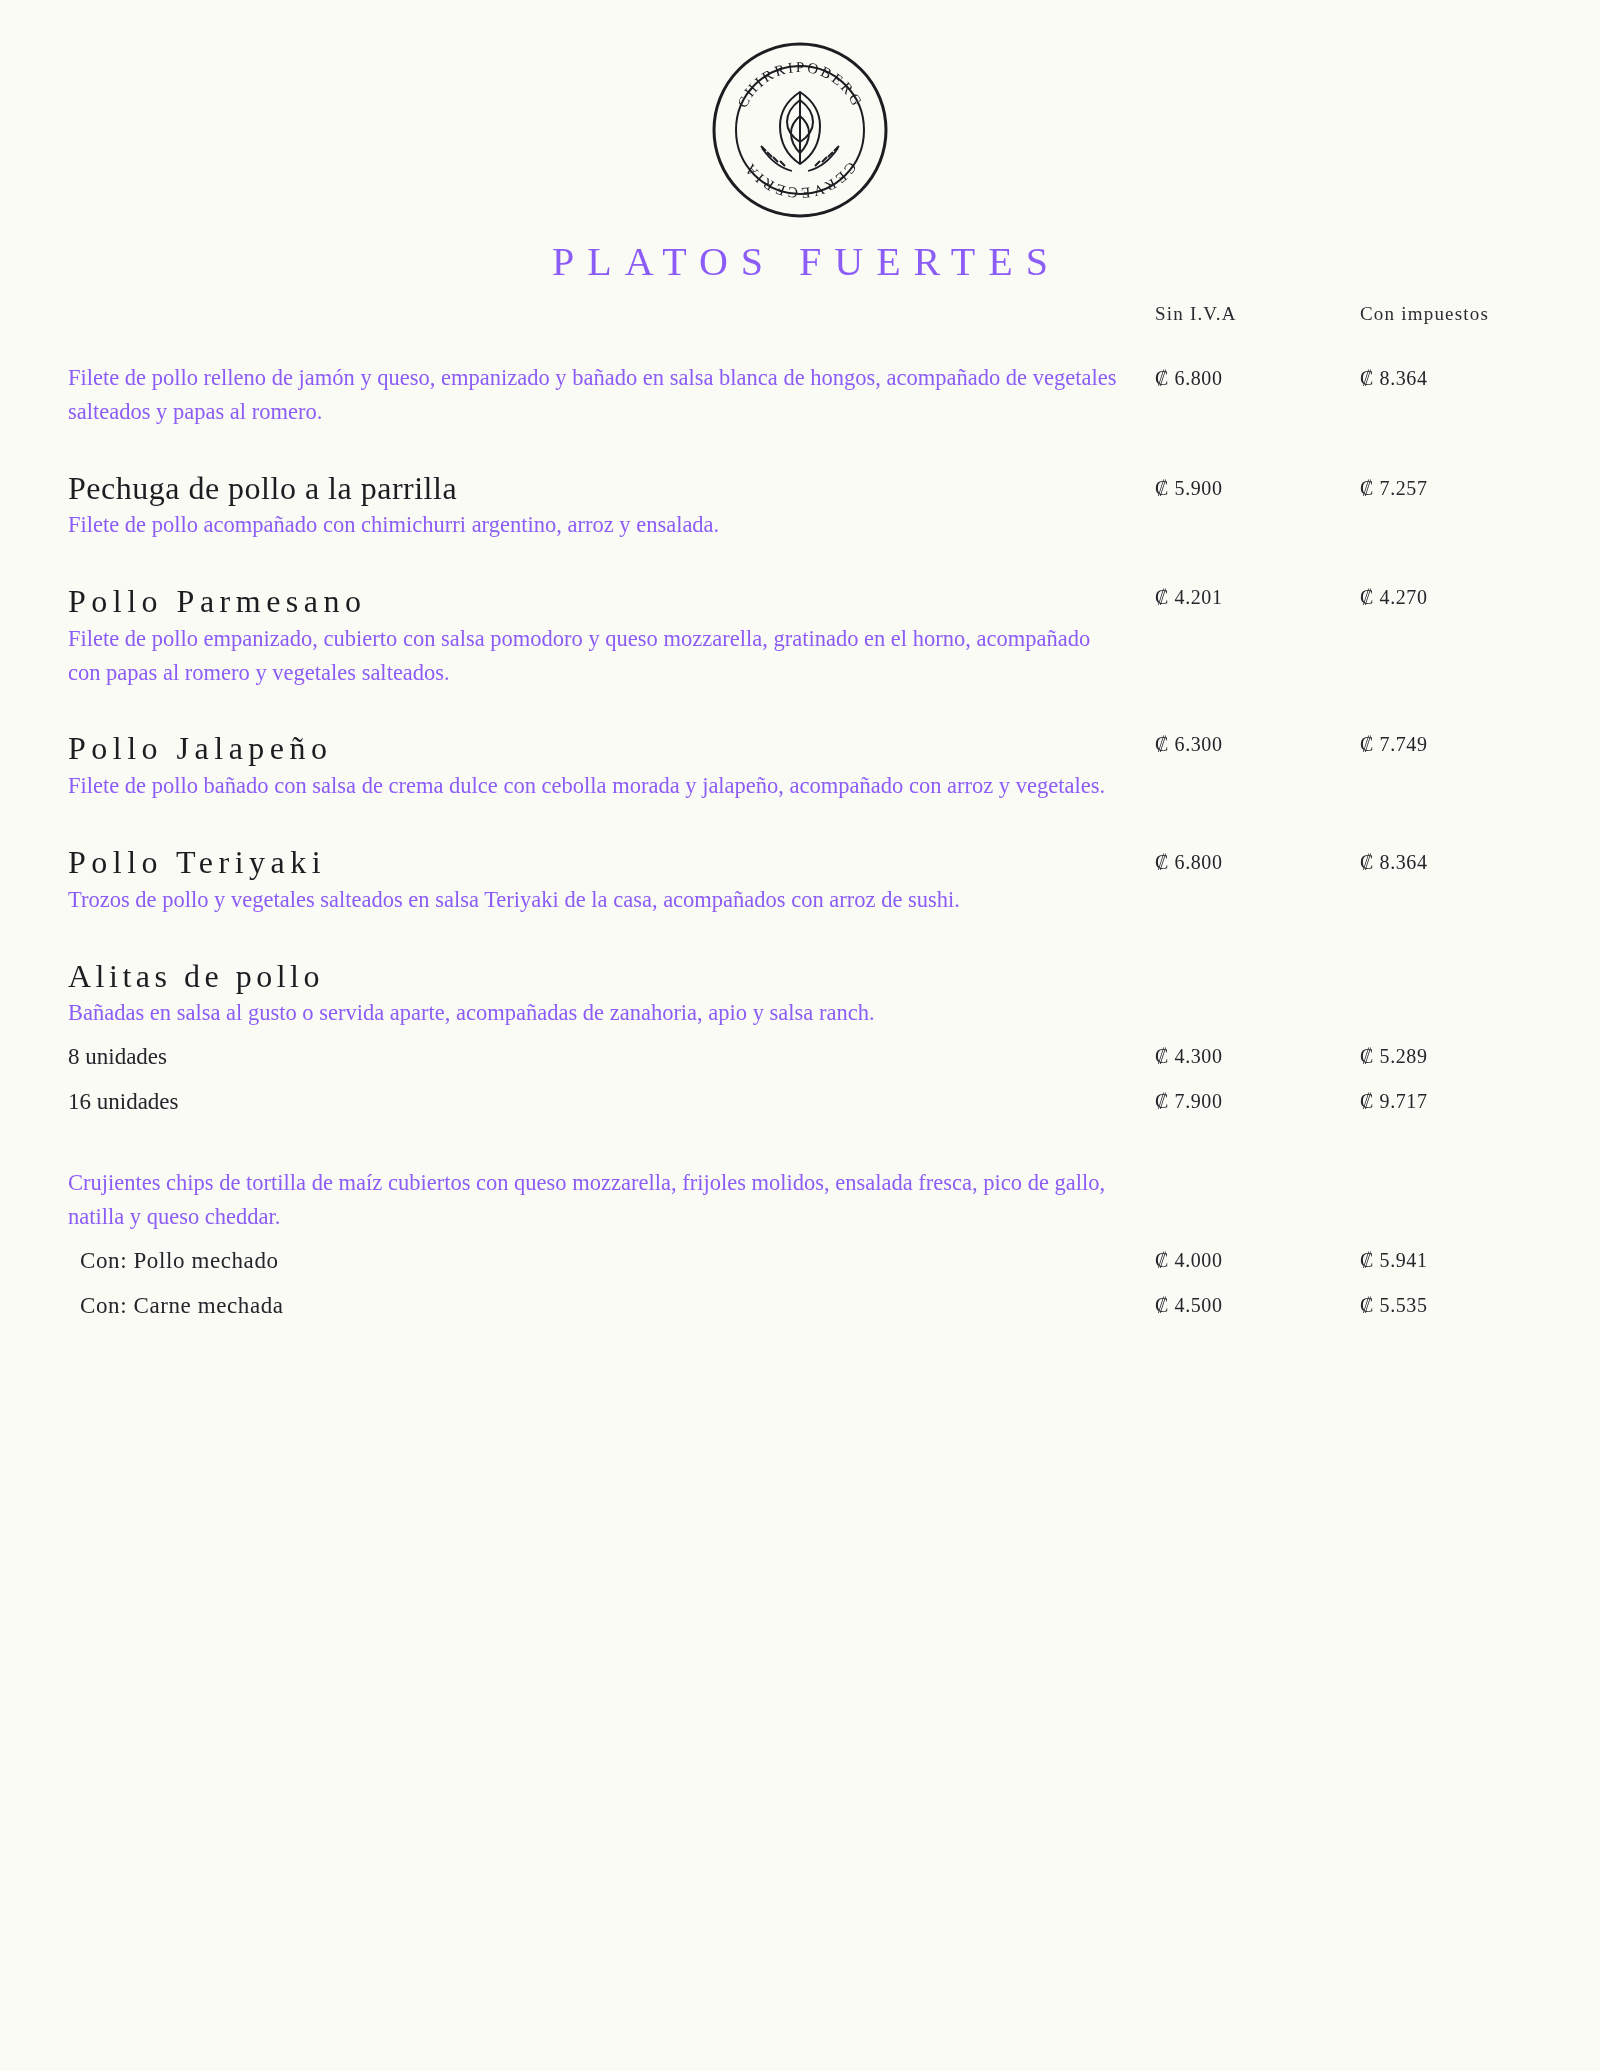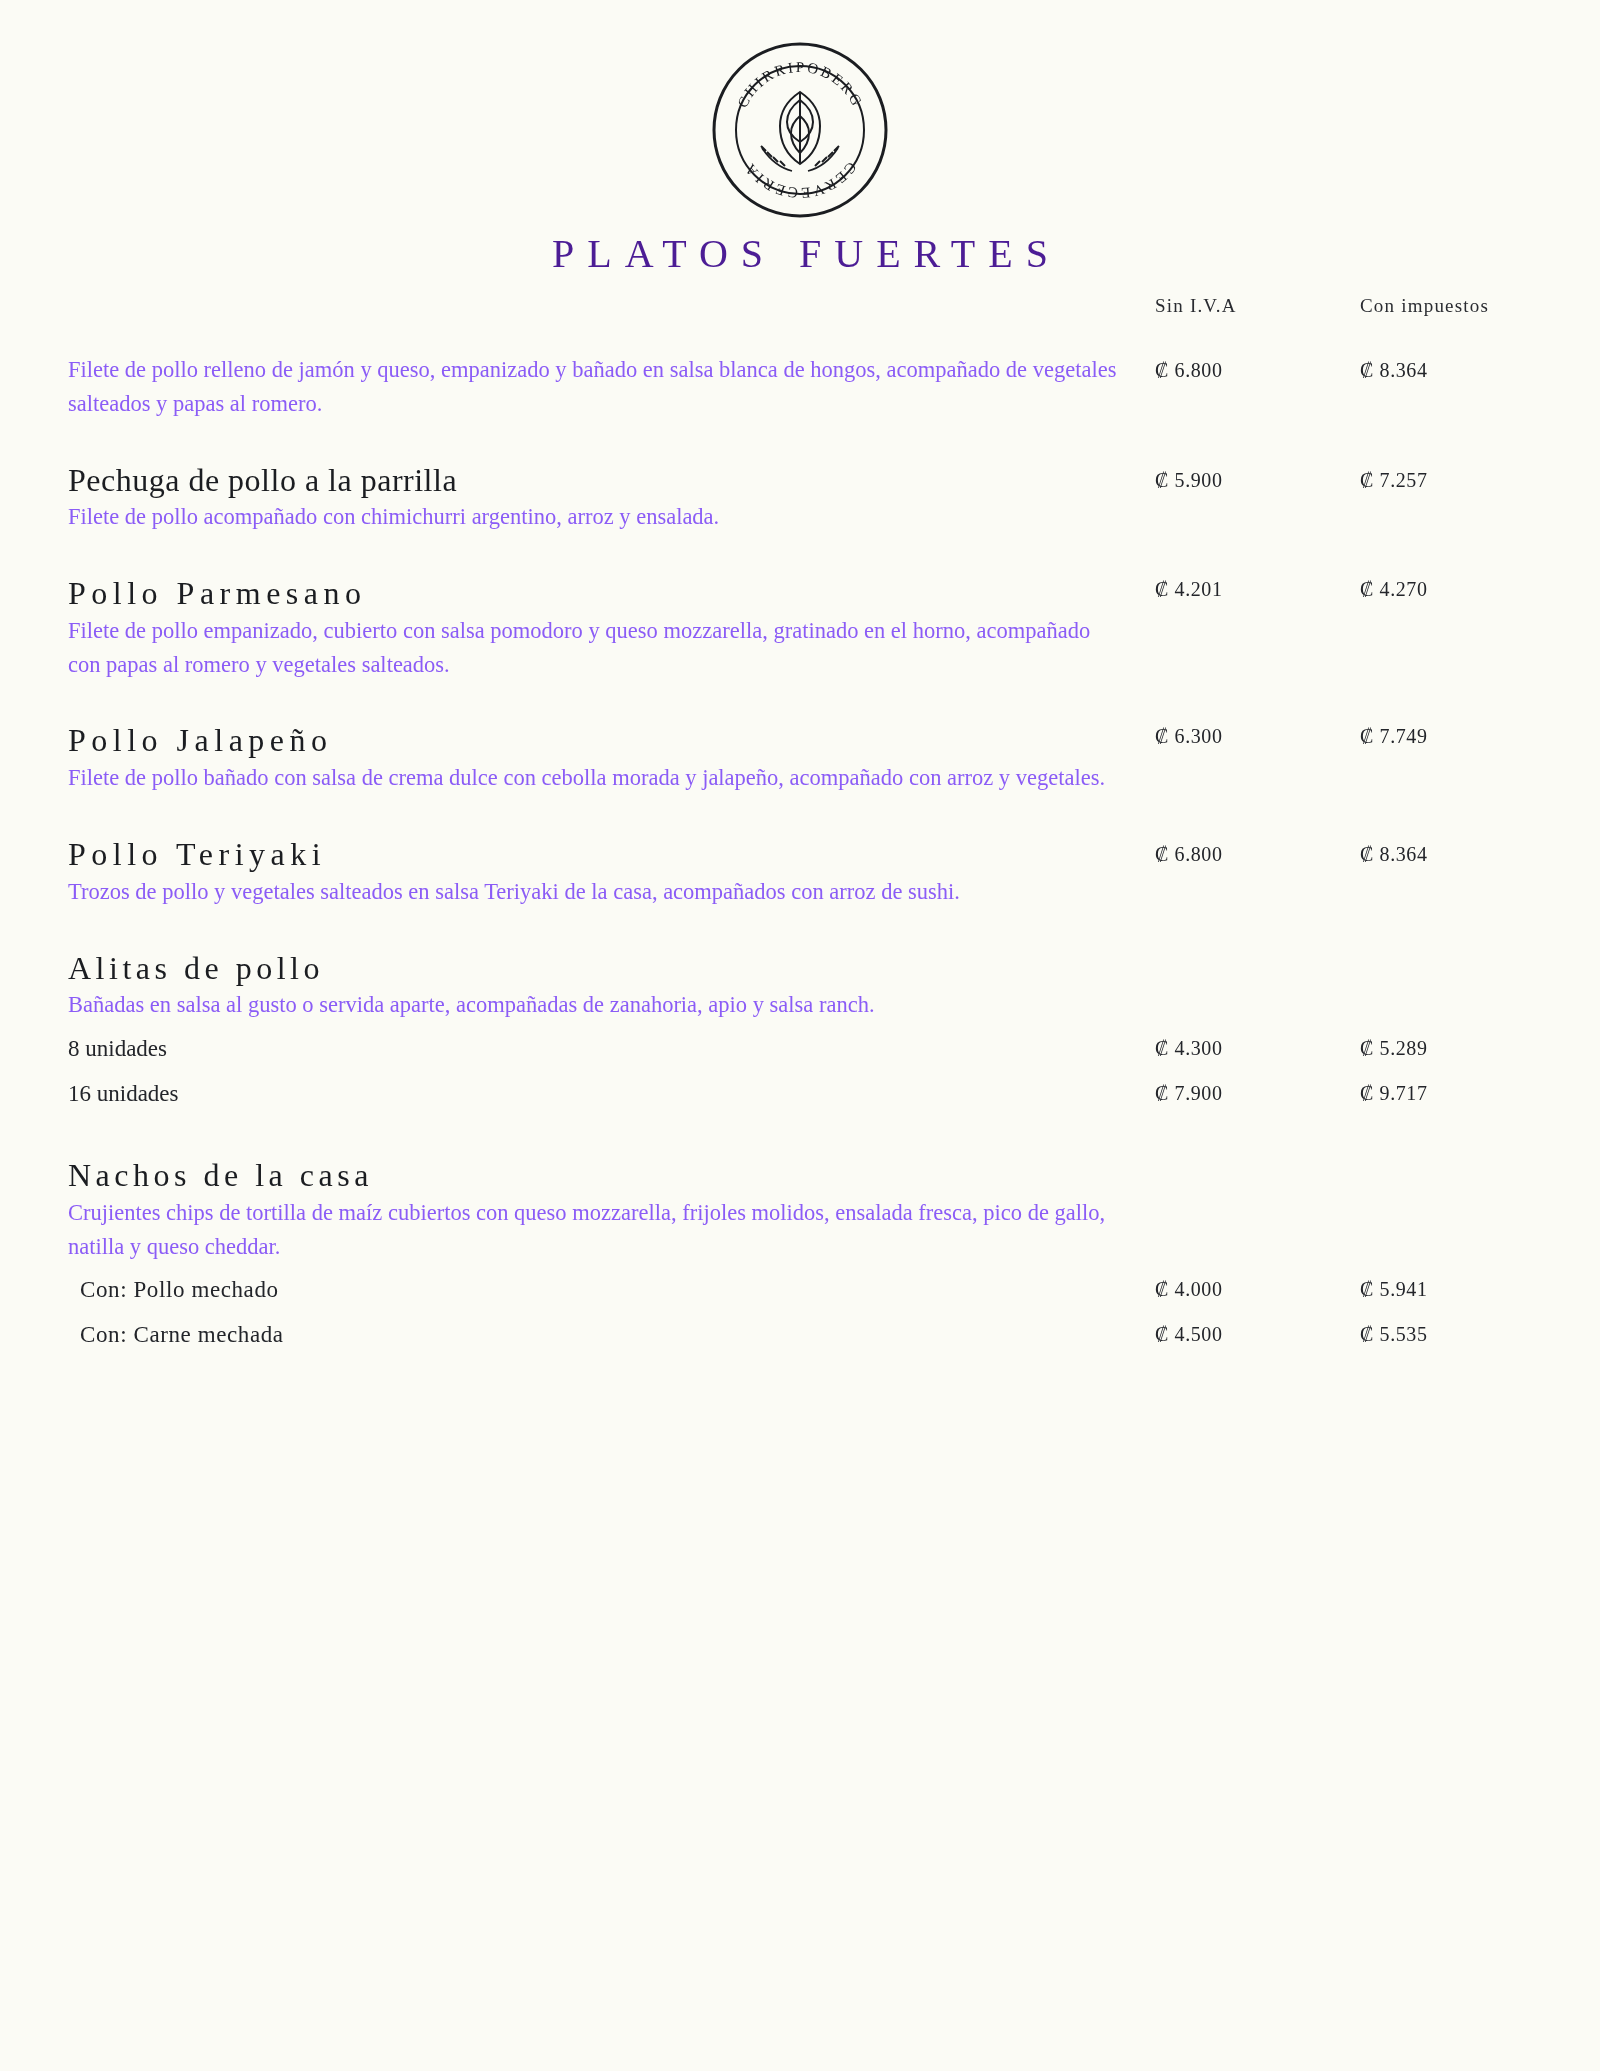--- a/index.html
+++ b/index.html
@@ -34,21 +34,22 @@
     height: 200px;
     position: relative;
   }
 
   
   .title {
     text-align: center;
     font-family: "Liberation Serif", serif;
     font-size: 40px;
     letter-spacing: 13px;
-    color: #4c1d95;
+    color: #8b5cf6;
+    margin-top: 8px;
     font-weight: 400;
     text-indent: 13px;
   }
 
   
   .col-head {
     position: relative;
     height: 36px;
     margin-top: 18px;
   }
@@ -206,21 +207,20 @@
         </div>
         <div class="subrow">
           <div class="slabel">16 unidades</div>
           <div class="price sin">₡ 7.900</div>
           <div class="price con">₡ 9.717</div>
         </div>
       </div>
     </div>
 
     <div class="item">
-      <div class="item-name spaced2">Nachos de la casa</div>
       <div class="item-desc">Crujientes chips de tortilla de maíz cubiertos con queso mozzarella, frijoles molidos, ensalada fresca, pico de gallo, natilla y queso cheddar.</div>
       <div class="sub-rows">
         <div class="subrow">
           <div class="slabel indent">Con: Pollo mechado</div>
           <div class="price sin">₡ 4.000</div>
           <div class="price con">₡ 5.941</div>
         </div>
         <div class="subrow">
           <div class="slabel indent">Con: Carne mechada</div>
           <div class="price sin">₡ 4.500</div>

